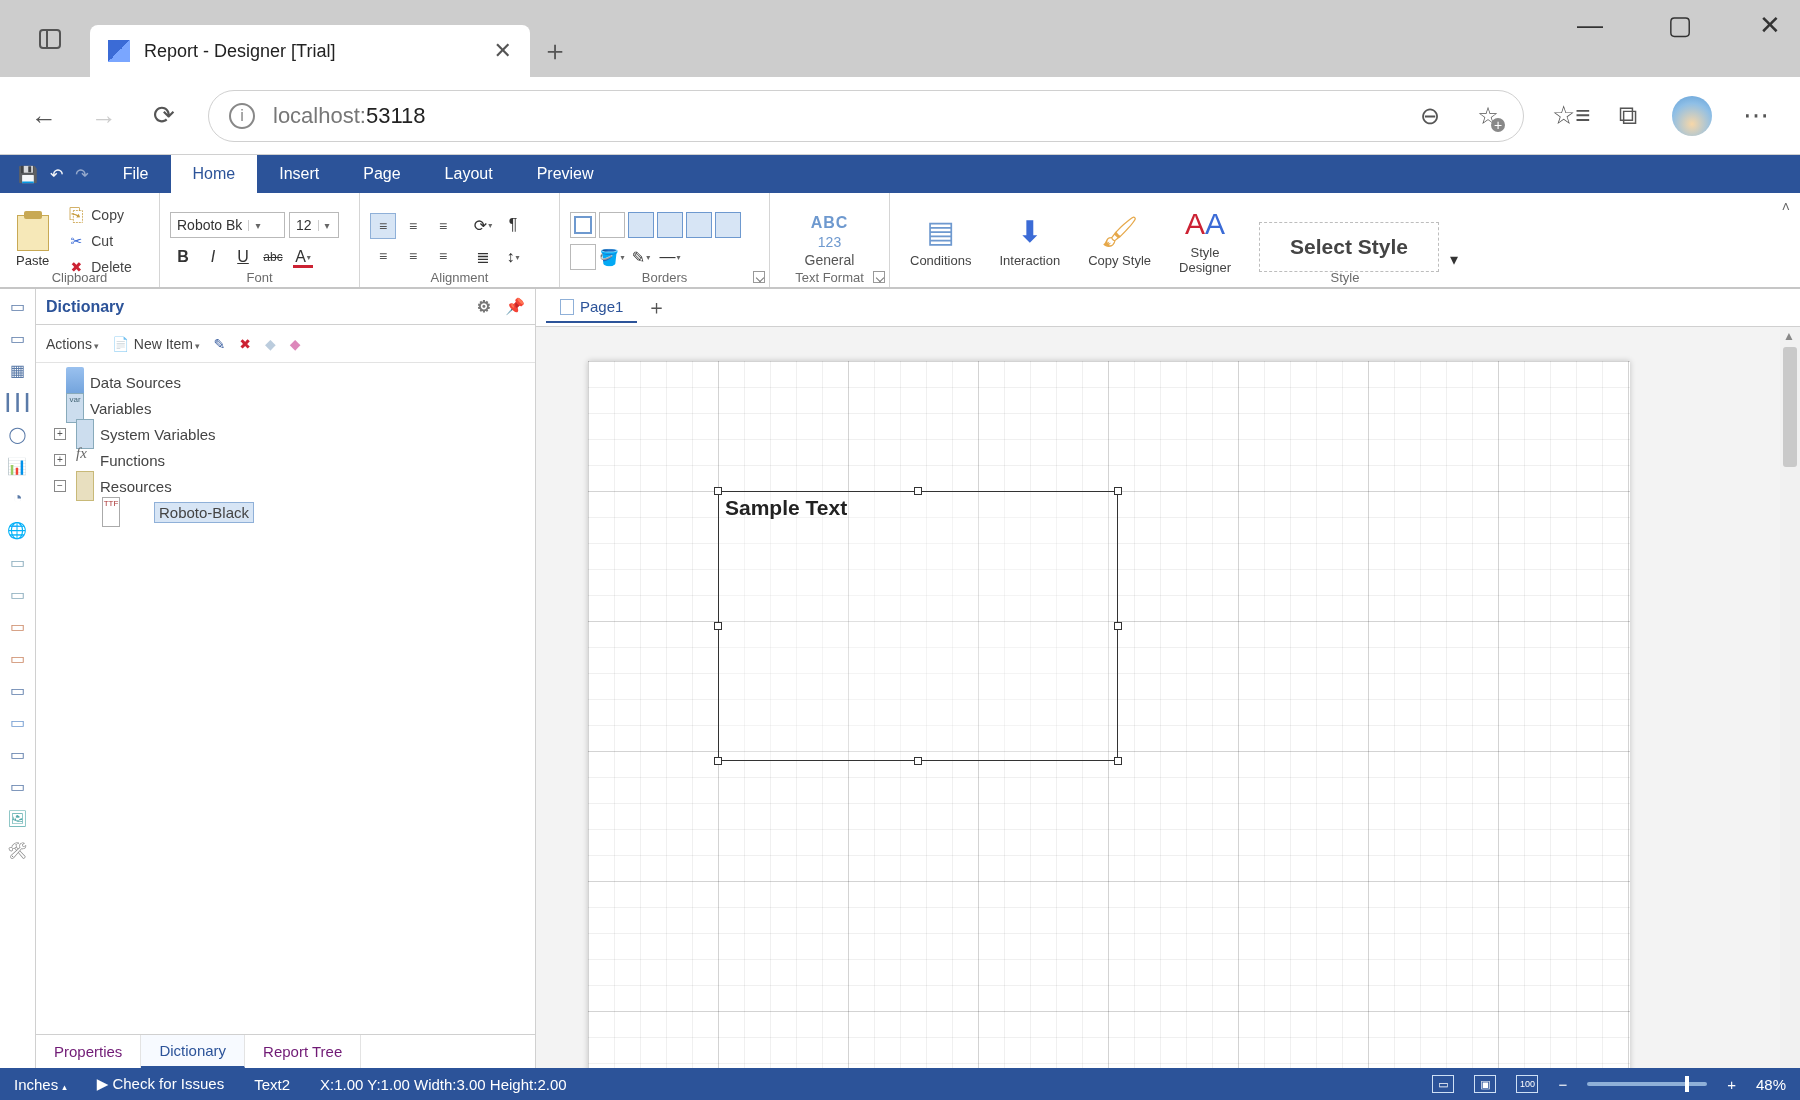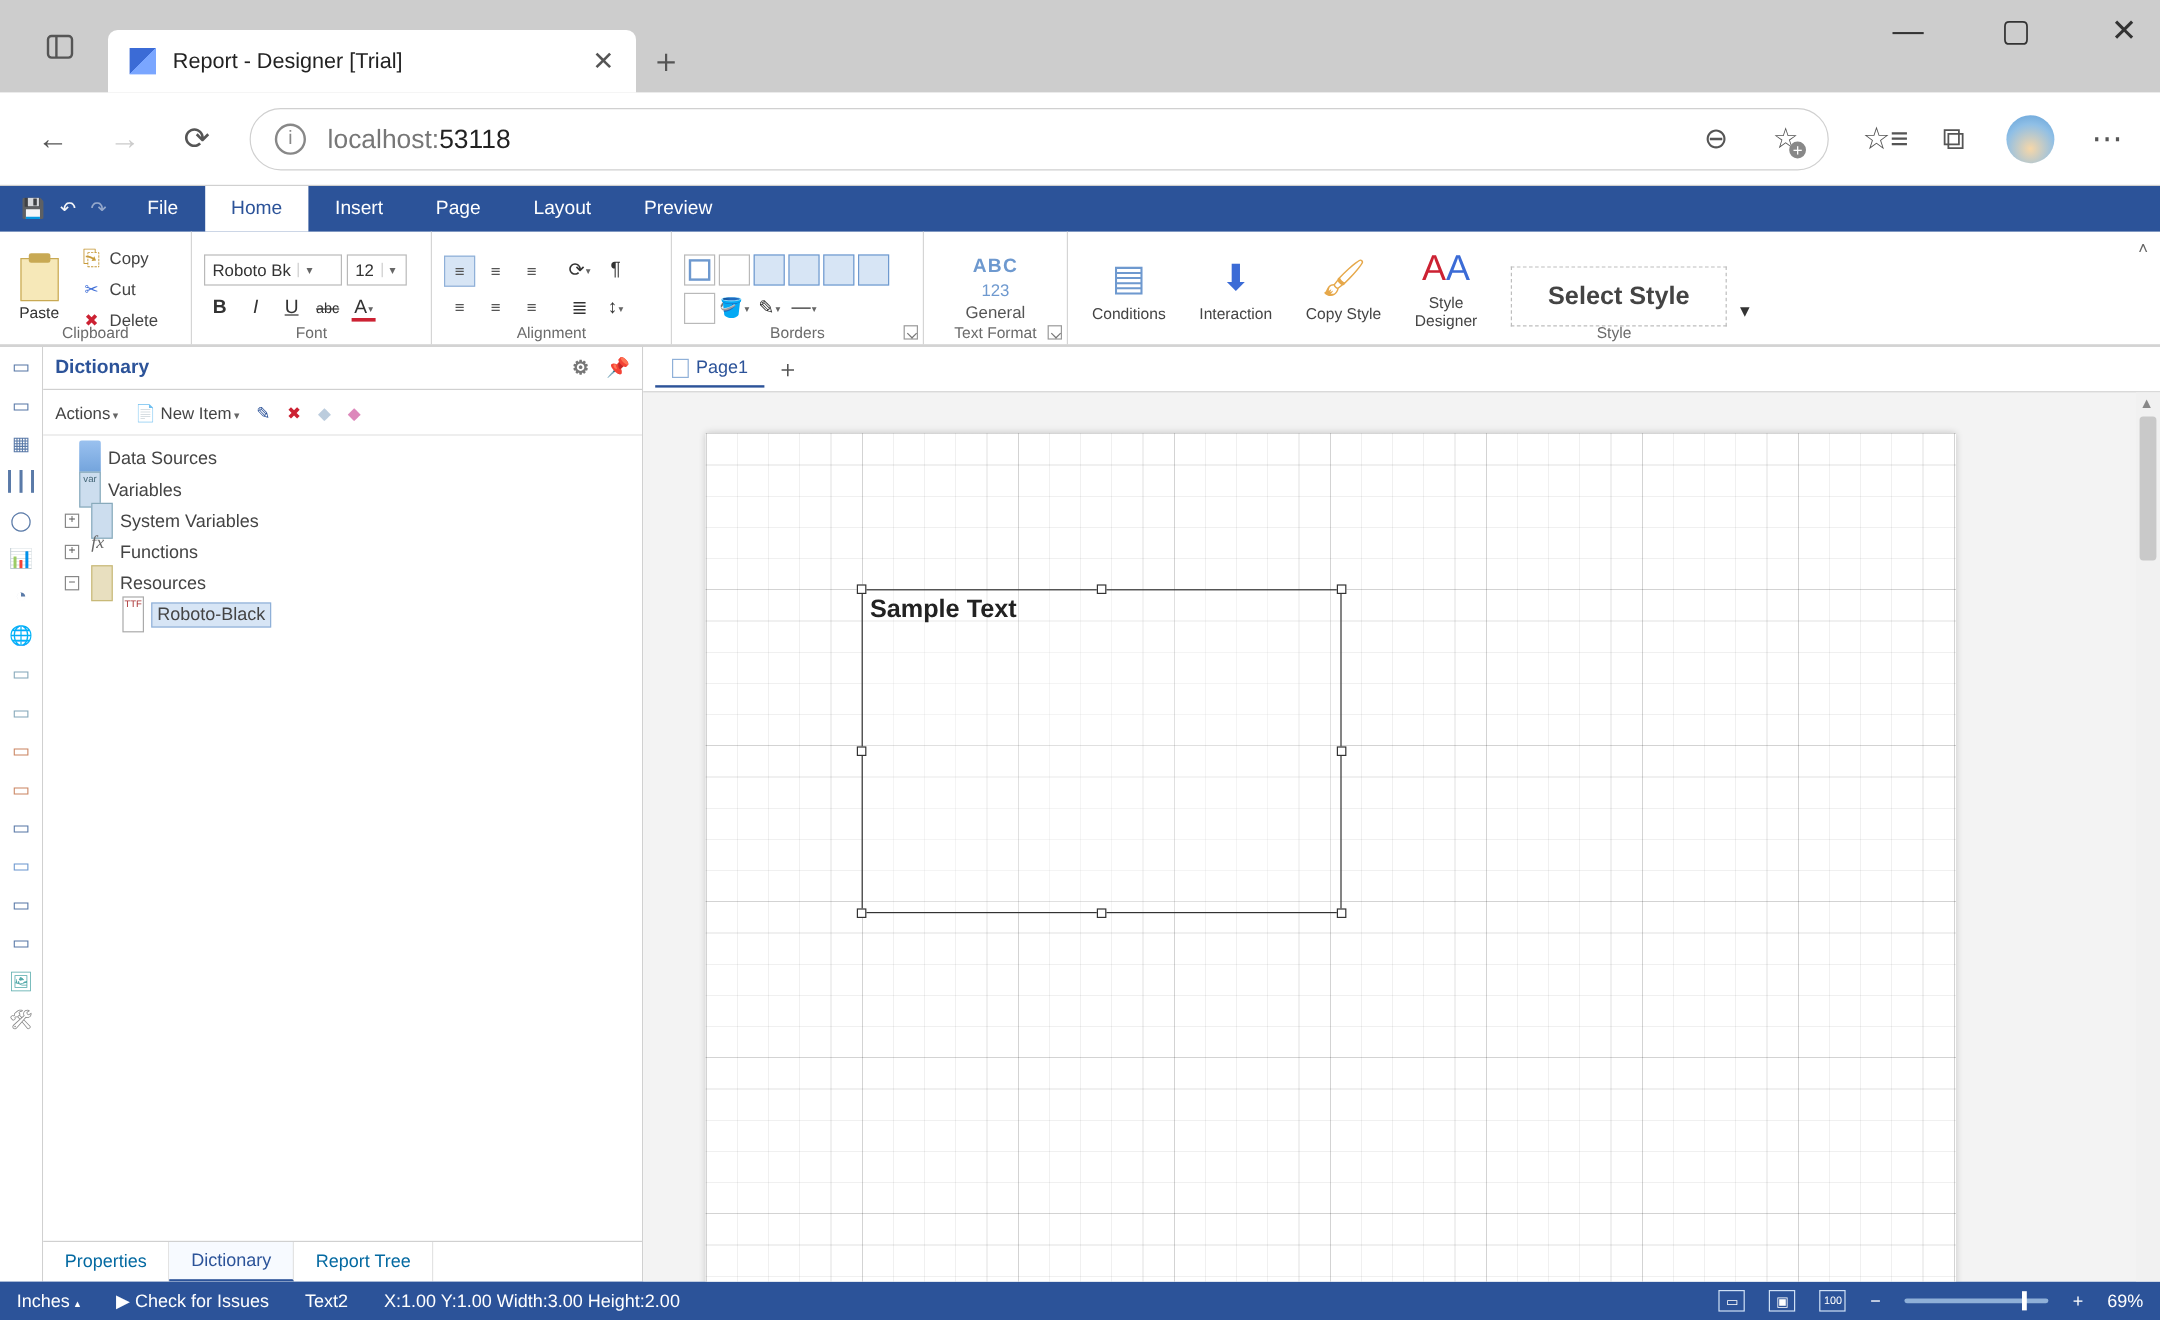--- a/index.html
+++ b/index.html
@@ -106,24 +106,24 @@
 .tree-item.l1 { padding-left: 8px; }
 .tree-item .exp { width: 12px; height: 12px; border: 1px solid #888; font-size: 10px; line-height: 10px; text-align: center; color: #555; margin-right: 4px; }
 .tree-item .ticon { width: 18px; height: 30px; display: inline-block; }
 .ti-cyl { background: linear-gradient(#9ac1ef,#6ea0da); border-radius: 2px; }
 .ti-biz { background: #f8c76a; }
 .ti-var { background: #cde; border: 1px solid #8ab; font-size: 8px; color: #467; text-align: center; line-height: 12px; }
 .ti-sys { background: #cde; border: 1px solid #8ab; }
 .ti-fx { font-style: italic; font-family: serif; color: #666; background: transparent; height: auto; }
 .ti-res { background: #e8dfbf; border: 1px solid #c8b978; }
 .ti-font { background: #fff; border: 1px solid #aaa; font-size: 8px; color: #a33; text-align: center; line-height: 12px; }
-.tree-item.selected span.lbl { background: #d7e5f5; border: 1px solid #8fb0d8; padding: 1px 4px; }
+.tree-item.selected span.lbl { background: #d7e5f5; border: 1px solid #8fb0d8; padding: 1px 4px; margin-left: 28px; }
 
 .panel-tabs { height: 34px; border-top: 1px solid #d0d0d0; display: flex; align-items: stretch; }
-.panel-tab { padding: 0 18px; display: flex; align-items: center; font-size: 15px; color: #0369a1; border-right: 1px solid #e3e3e3; }
+.panel-tab { padding: 0 18px; display: flex; align-items: center; font-size: 15px; color: #701a75; border-right: 1px solid #e3e3e3; }
 .panel-tab.active { color: #2c5399; border-bottom: 2px solid #2c5399; background: #f7faff; }
 
 
 .surface-wrap { flex: 1; display: flex; flex-direction: column; background: #f3f3f3; position: relative; }
 .page-tabs { height: 38px; background: #fff; border-bottom: 1px solid #d0d0d0; display: flex; align-items: center; padding-left: 10px; gap: 4px; }
 .page-tab { height: 30px; display: flex; align-items: center; gap: 6px; padding: 0 14px; font-size: 15px; color: #2c5399; border-bottom: 2px solid #2c5399; }
 .page-tab .pi { width: 14px; height: 16px; border: 1px solid #8fb0d8; background: #fff; }
 .page-add { width: 30px; height: 30px; display: flex; align-items: center; justify-content: center; font-size: 20px; color: #555; }
 .scroll-v { position: absolute; right: 0; top: 38px; bottom: 0; width: 20px; background: #f1f1f1; }
 .scroll-v::before { content: "▲"; position: absolute; top: 2px; left: 3px; font-size: 12px; color: #888; }
@@ -466,16 +466,16 @@
     <span>▶ <span>Check for Issues</span></span>
     <span>Text2</span>
     <span>X:1.00 Y:1.00 Width:3.00 Height:2.00</span>
     <div class="right">
       <span class="sbtn">▭</span>
       <span class="sbtn">▣</span>
       <span class="sbtn" style="font-size:9px">100</span>
       <span>−</span>
       <span class="slider"></span>
       <span>+</span>
-      <span>69%</span>
+      <span>48%</span>
     </div>
   </div>
 </div>
 
 </body></html>

